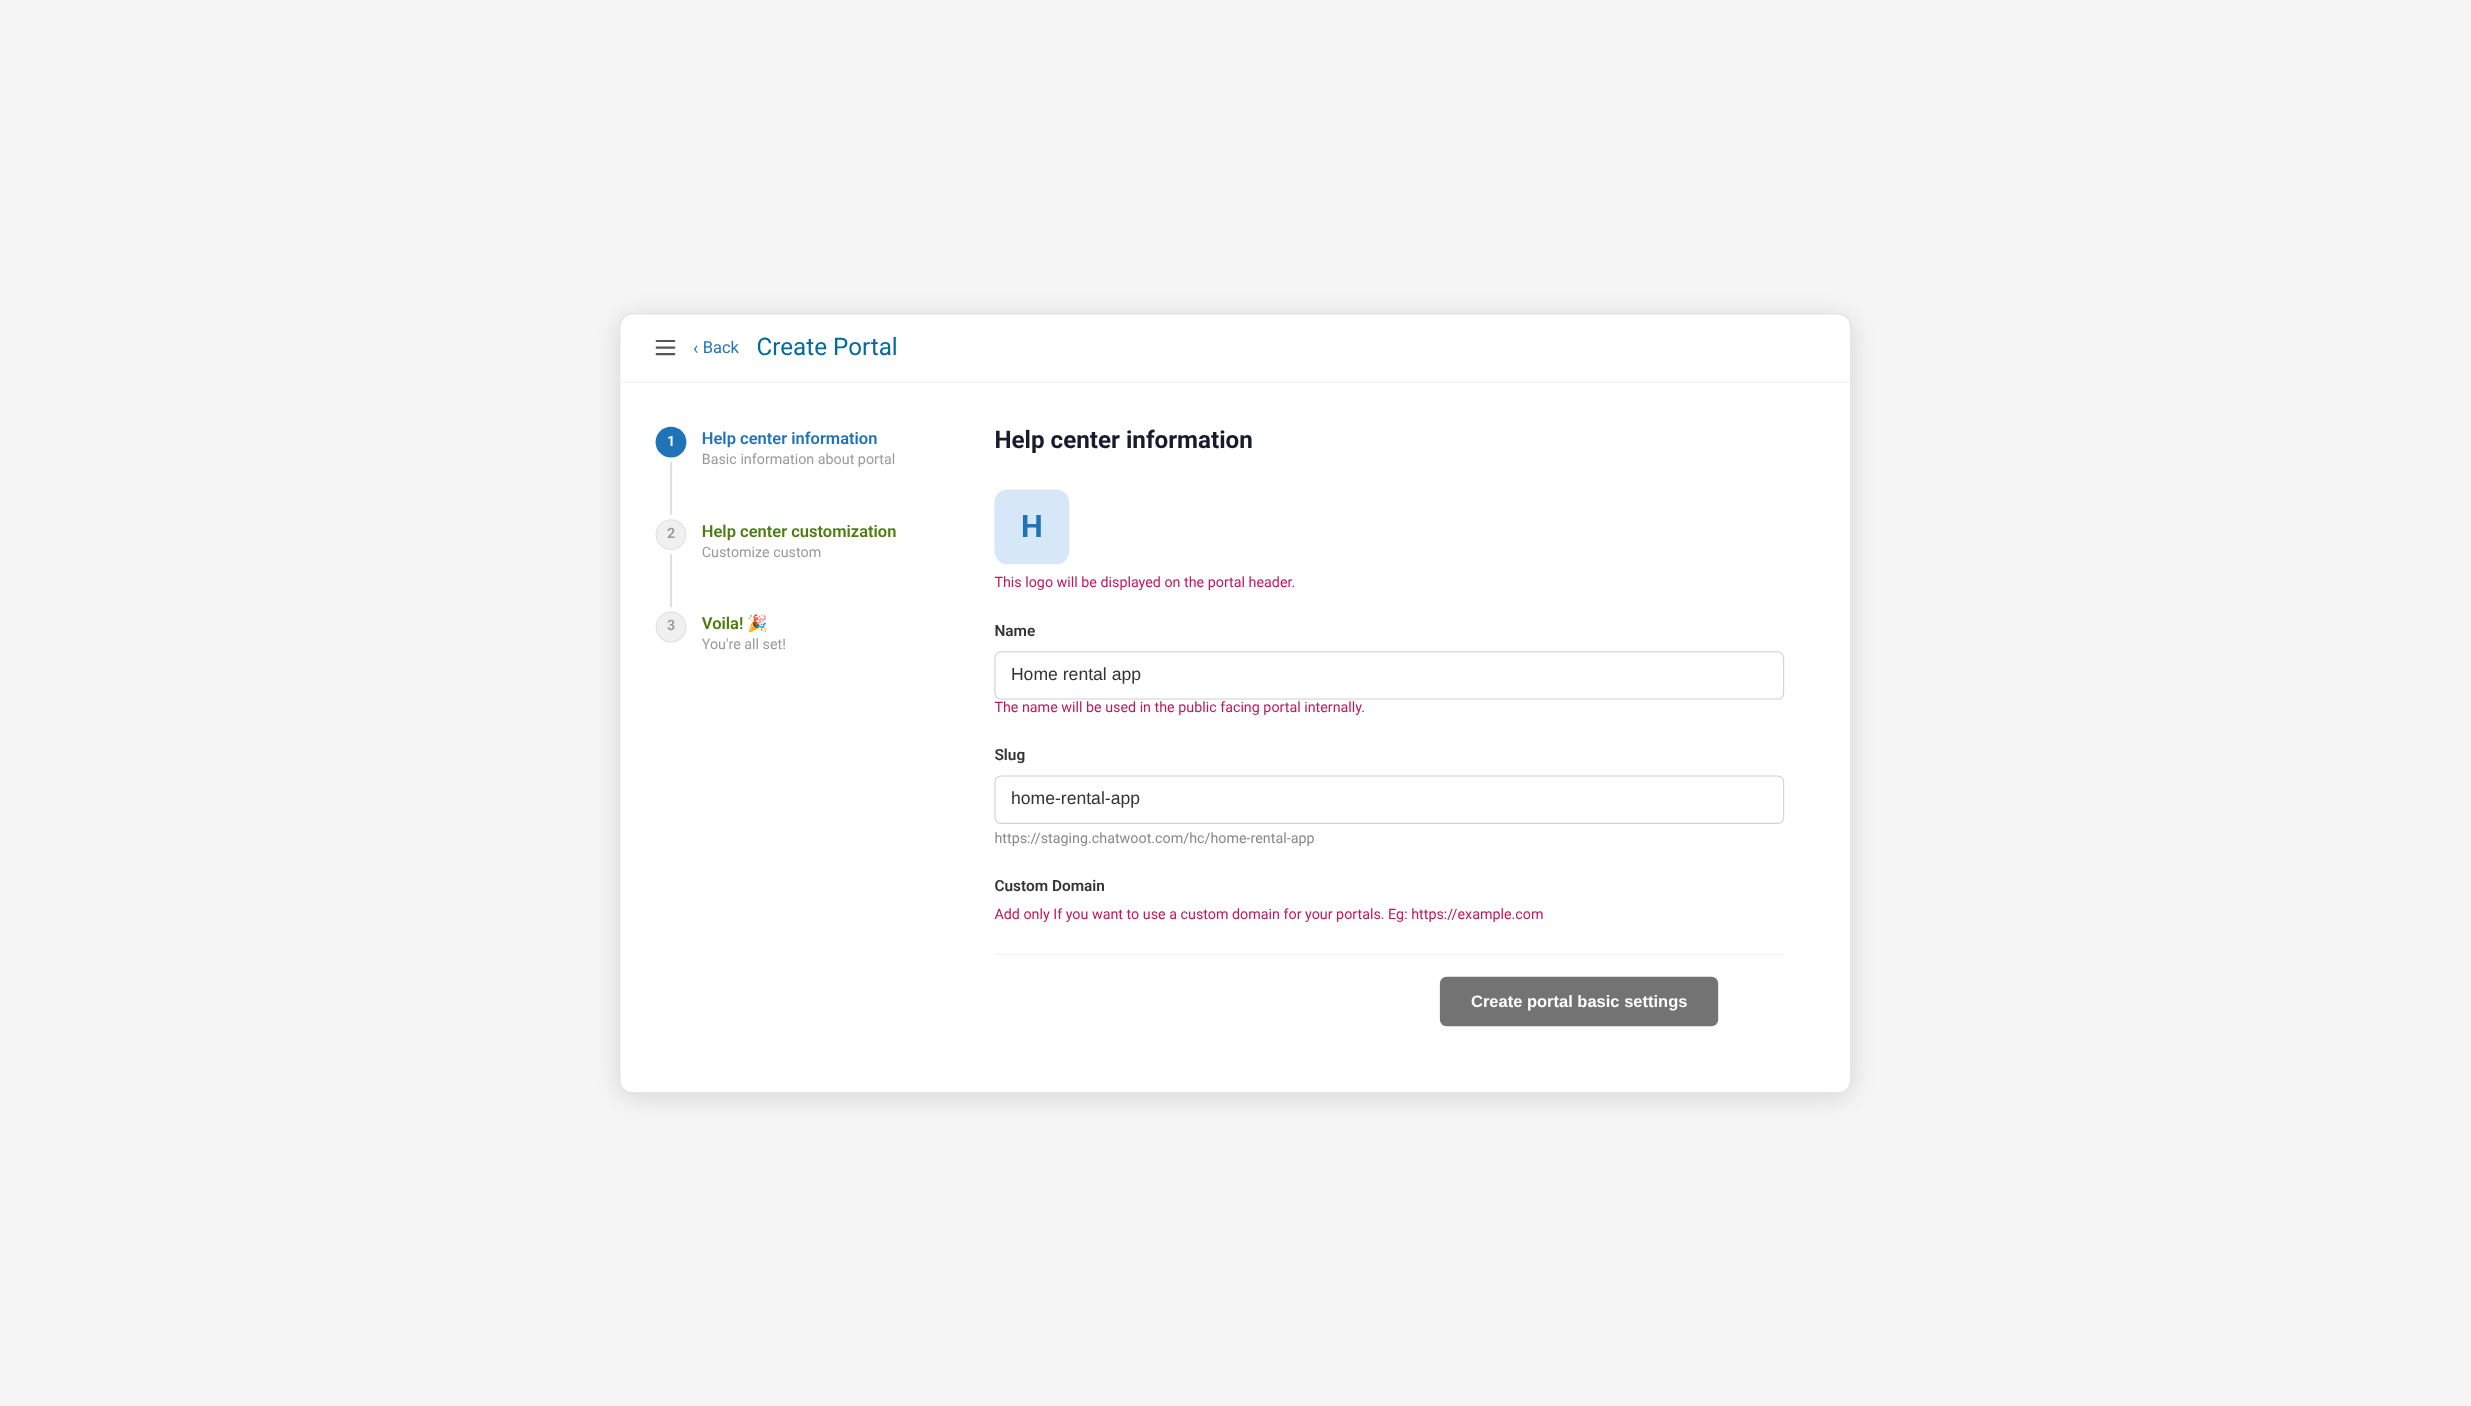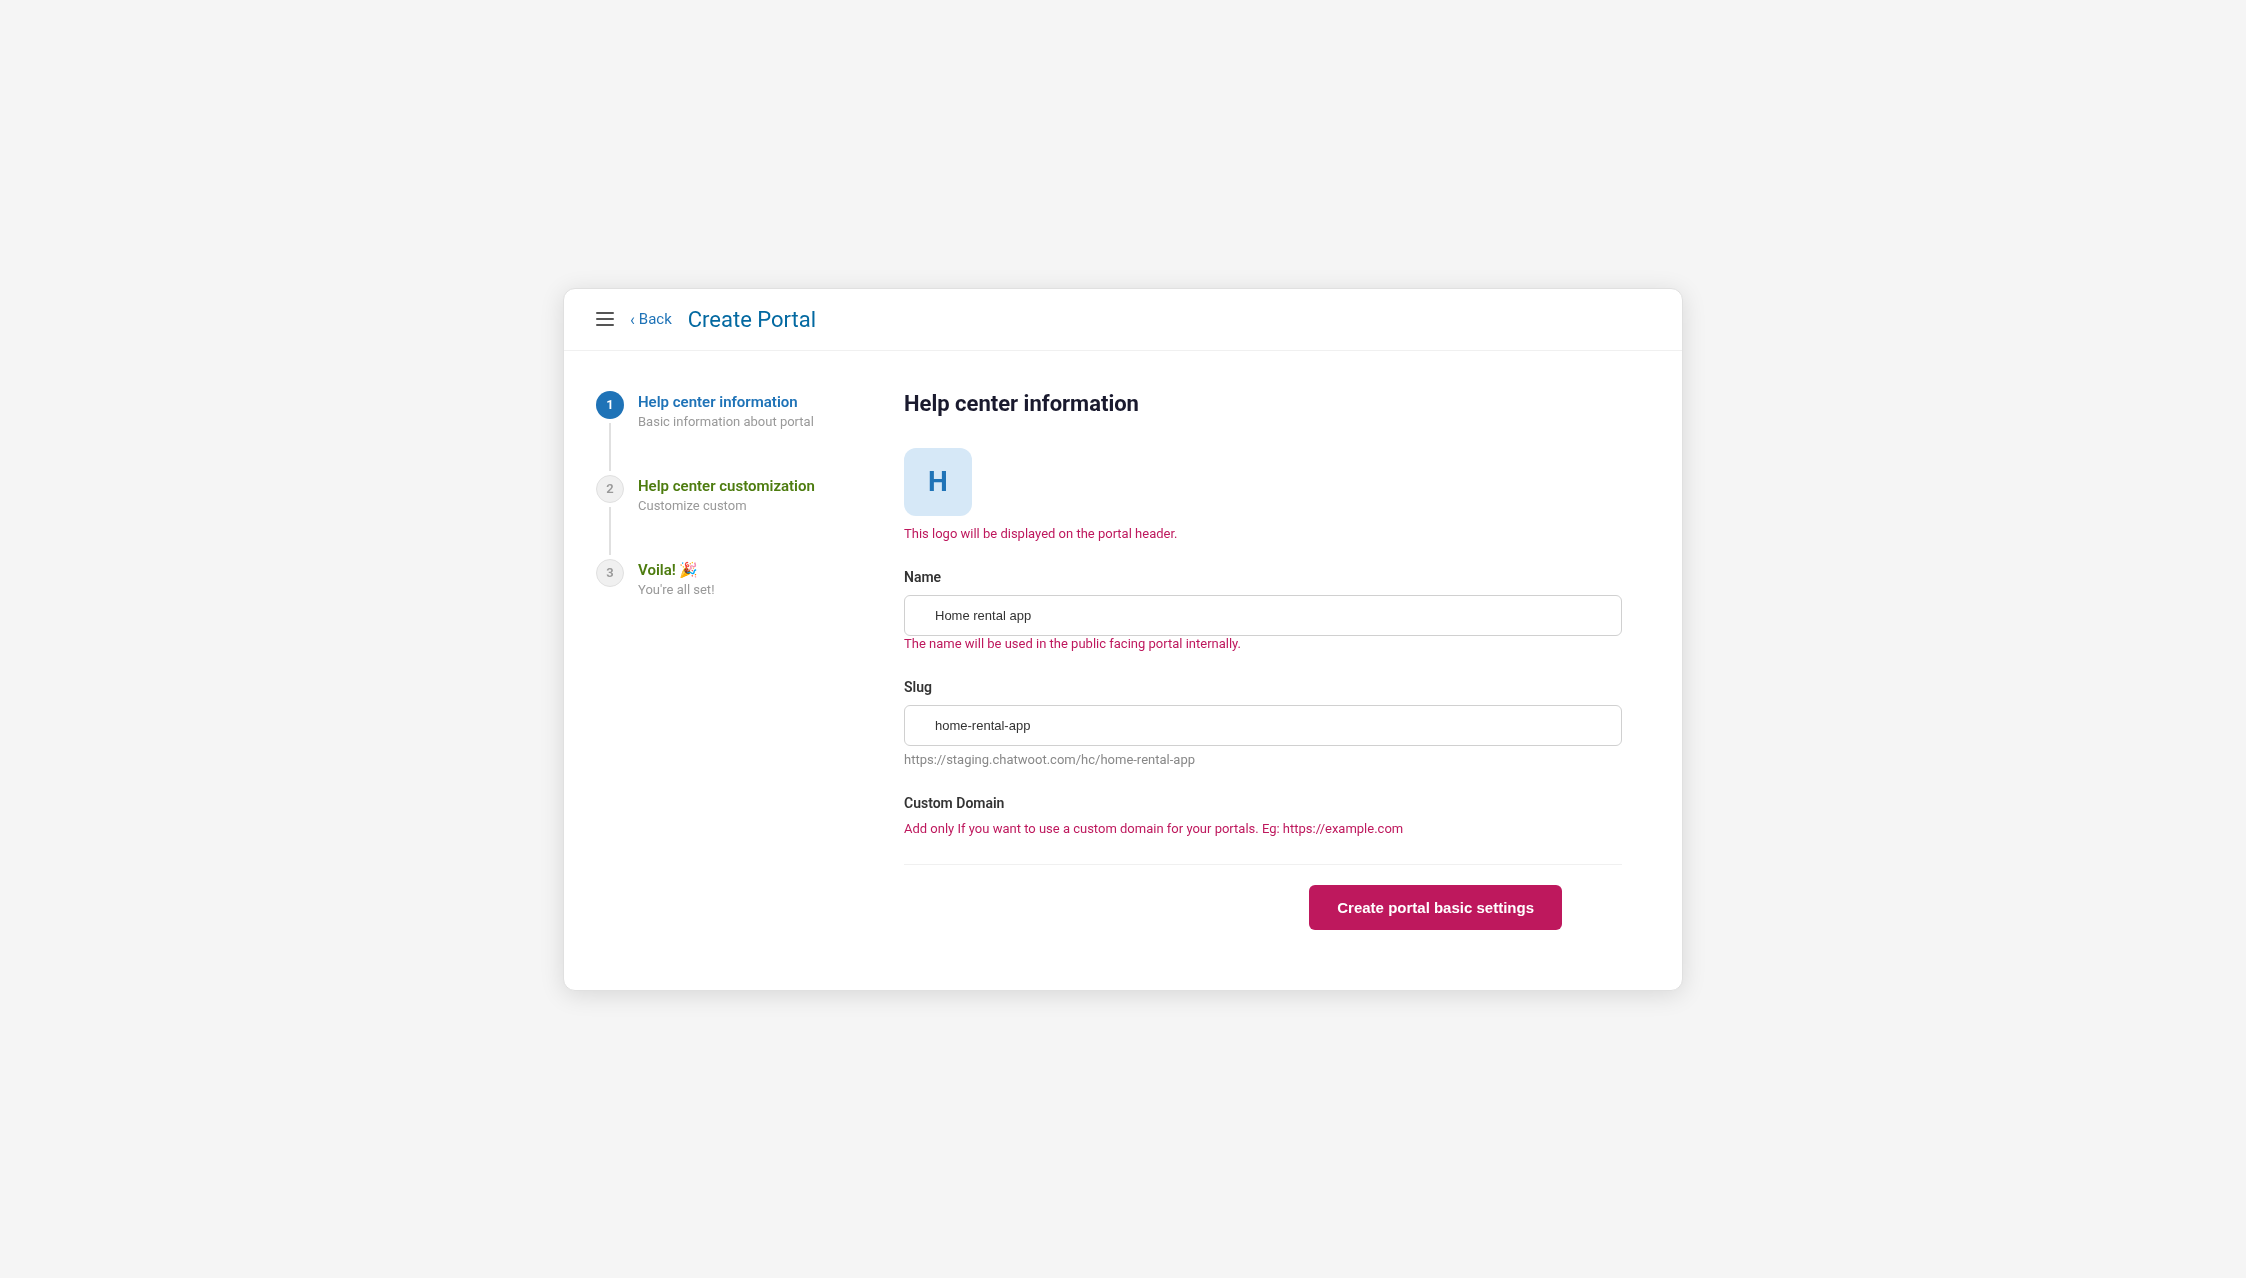--- a/index.html
+++ b/index.html
@@ -192,24 +192,24 @@
     }
 
     .field-hint {
       font-size: 13px;
       color: #be185d;
     }
 
     
     .text-input {
       width: 100%;
-      padding: 12px 30px;
+      padding: 12px 14px;
       border: 1.5px solid #d0d0d0;
       border-radius: 6px;
-      font-size: 13px;
+      font-size: 16px;
       color: #333;
       outline: none;
       transition: border-color 0.2s;
       background: #fff;
     }
 
     .text-input::placeholder {
       color: #bbb;
     }
 
@@ -222,21 +222,21 @@
     
     .footer-bar {
       display: flex;
       justify-content: flex-end;
       padding: 20px 60px 20px 0;
       border-top: 1px solid #f0f0f0;
       margin-top: 16px;
     }
 
     .create-button {
-      background: #be185d;
+      background: #737373;
       color: #fff;
       border: none;
       border-radius: 6px;
       padding: 14px 28px;
       font-size: 15px;
       font-weight: 600;
       cursor: pointer;
       white-space: nowrap;
       transition: background 0.2s;
     }

